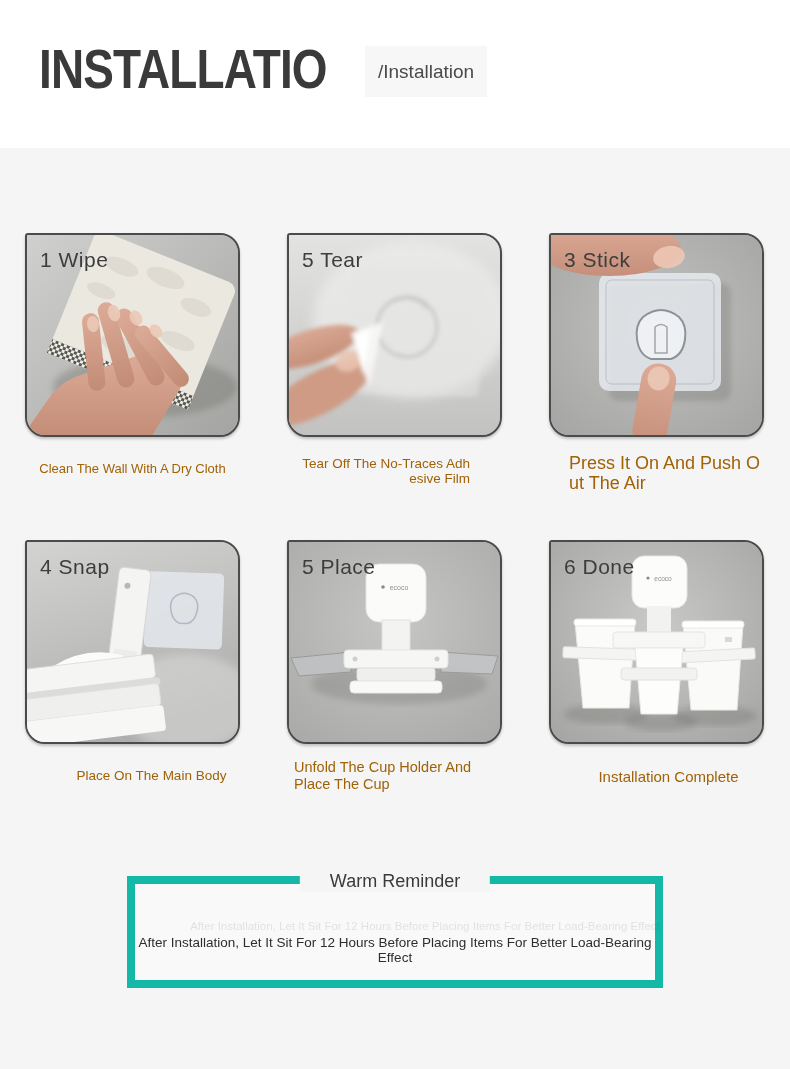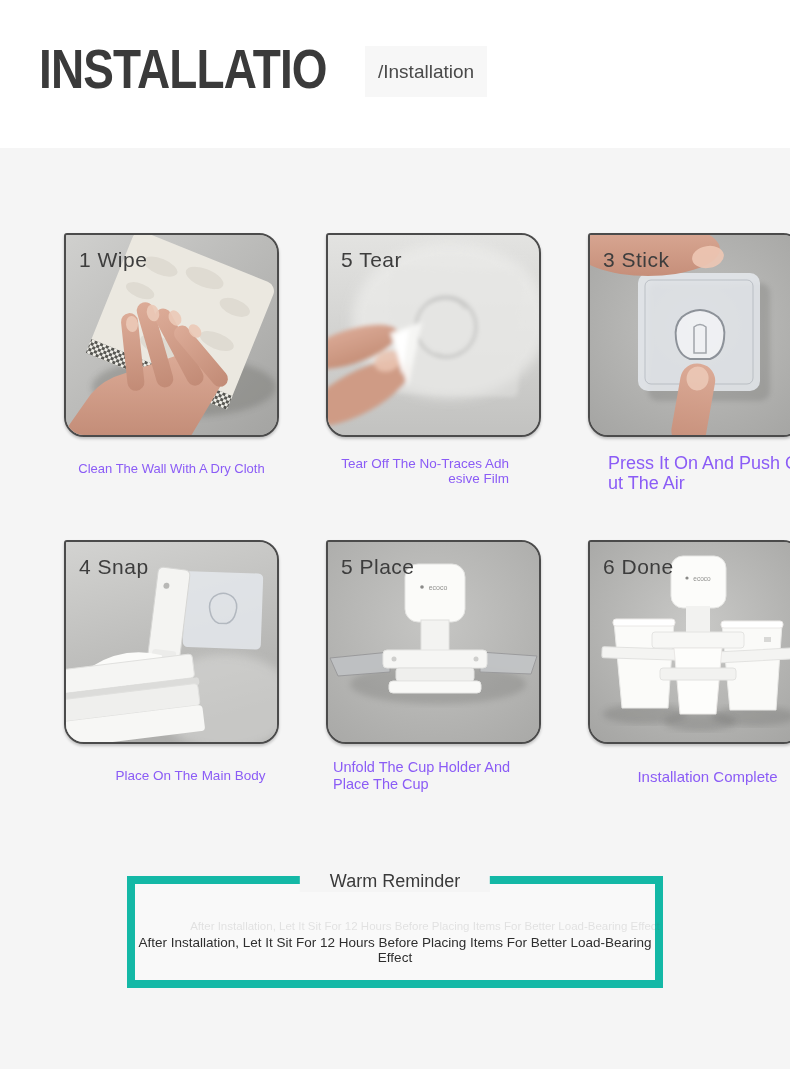--- a/index.html
+++ b/index.html
@@ -16,34 +16,34 @@
     letter-spacing:-1px; transform:scaleX(0.82); transform-origin:left center; white-space:nowrap;
   }
   .subtitle{
     margin-top:46px; margin-left:14px; background:#f7f7f7;
     padding:16px 13px; font-size:19px; color:#4a4a4a; line-height:1;text-align:center;
   }
   
   .steps{
     display:grid; grid-template-columns:repeat(3,215px);
     column-gap:21px; row-gap:38px;
-    padding-left:64px; margin-top:85px;gap:47px;
+    padding-left:25px; margin-top:85px;gap:47px;
   }
   .card{
     box-sizing:border-box; width:215px; height:204px;
     border:2px solid #4b4b4b; border-radius:3px 20px 20px 20px;
     overflow:hidden; position:relative; background:#b4b4b2;
     box-shadow:0 2px 3px rgba(0,0,0,0.22);
   }
   .card svg{display:block;}
   .step-label{
     position:absolute; top:13px; left:13px;
     font-size:21px; color:#3d3d3d; letter-spacing:0.5px;
   }
-  .cap{color:#8b5cf6;}
+  .cap{color:#a16207;}
   .cap-0{margin-top:24px; font-size:13px; text-align:center;}
   .cap-1{margin-top:19px; font-size:13.5px; line-height:1.12; width:174px; margin-left:9px; word-break:break-all; text-align:right;}
   .cap-2{margin-top:16px; font-size:18px; line-height:1.12; width:198px; margin-left:20px; word-break:break-all; text-align:left;}
   .cap-3{margin-top:24px; font-size:13.5px; text-align:center; transform:translateX(19px);}
   .cap-4{margin-top:15px; font-size:14.5px; line-height:1.18; width:208px; margin-left:7px; text-align:left;}
   .cap-5{margin-top:24px; font-size:15px; text-align:center; transform:translateX(12px);}
   
   .reminder{
     position:relative; box-sizing:border-box;
     width:536px; height:112px; margin:82px auto 0;

